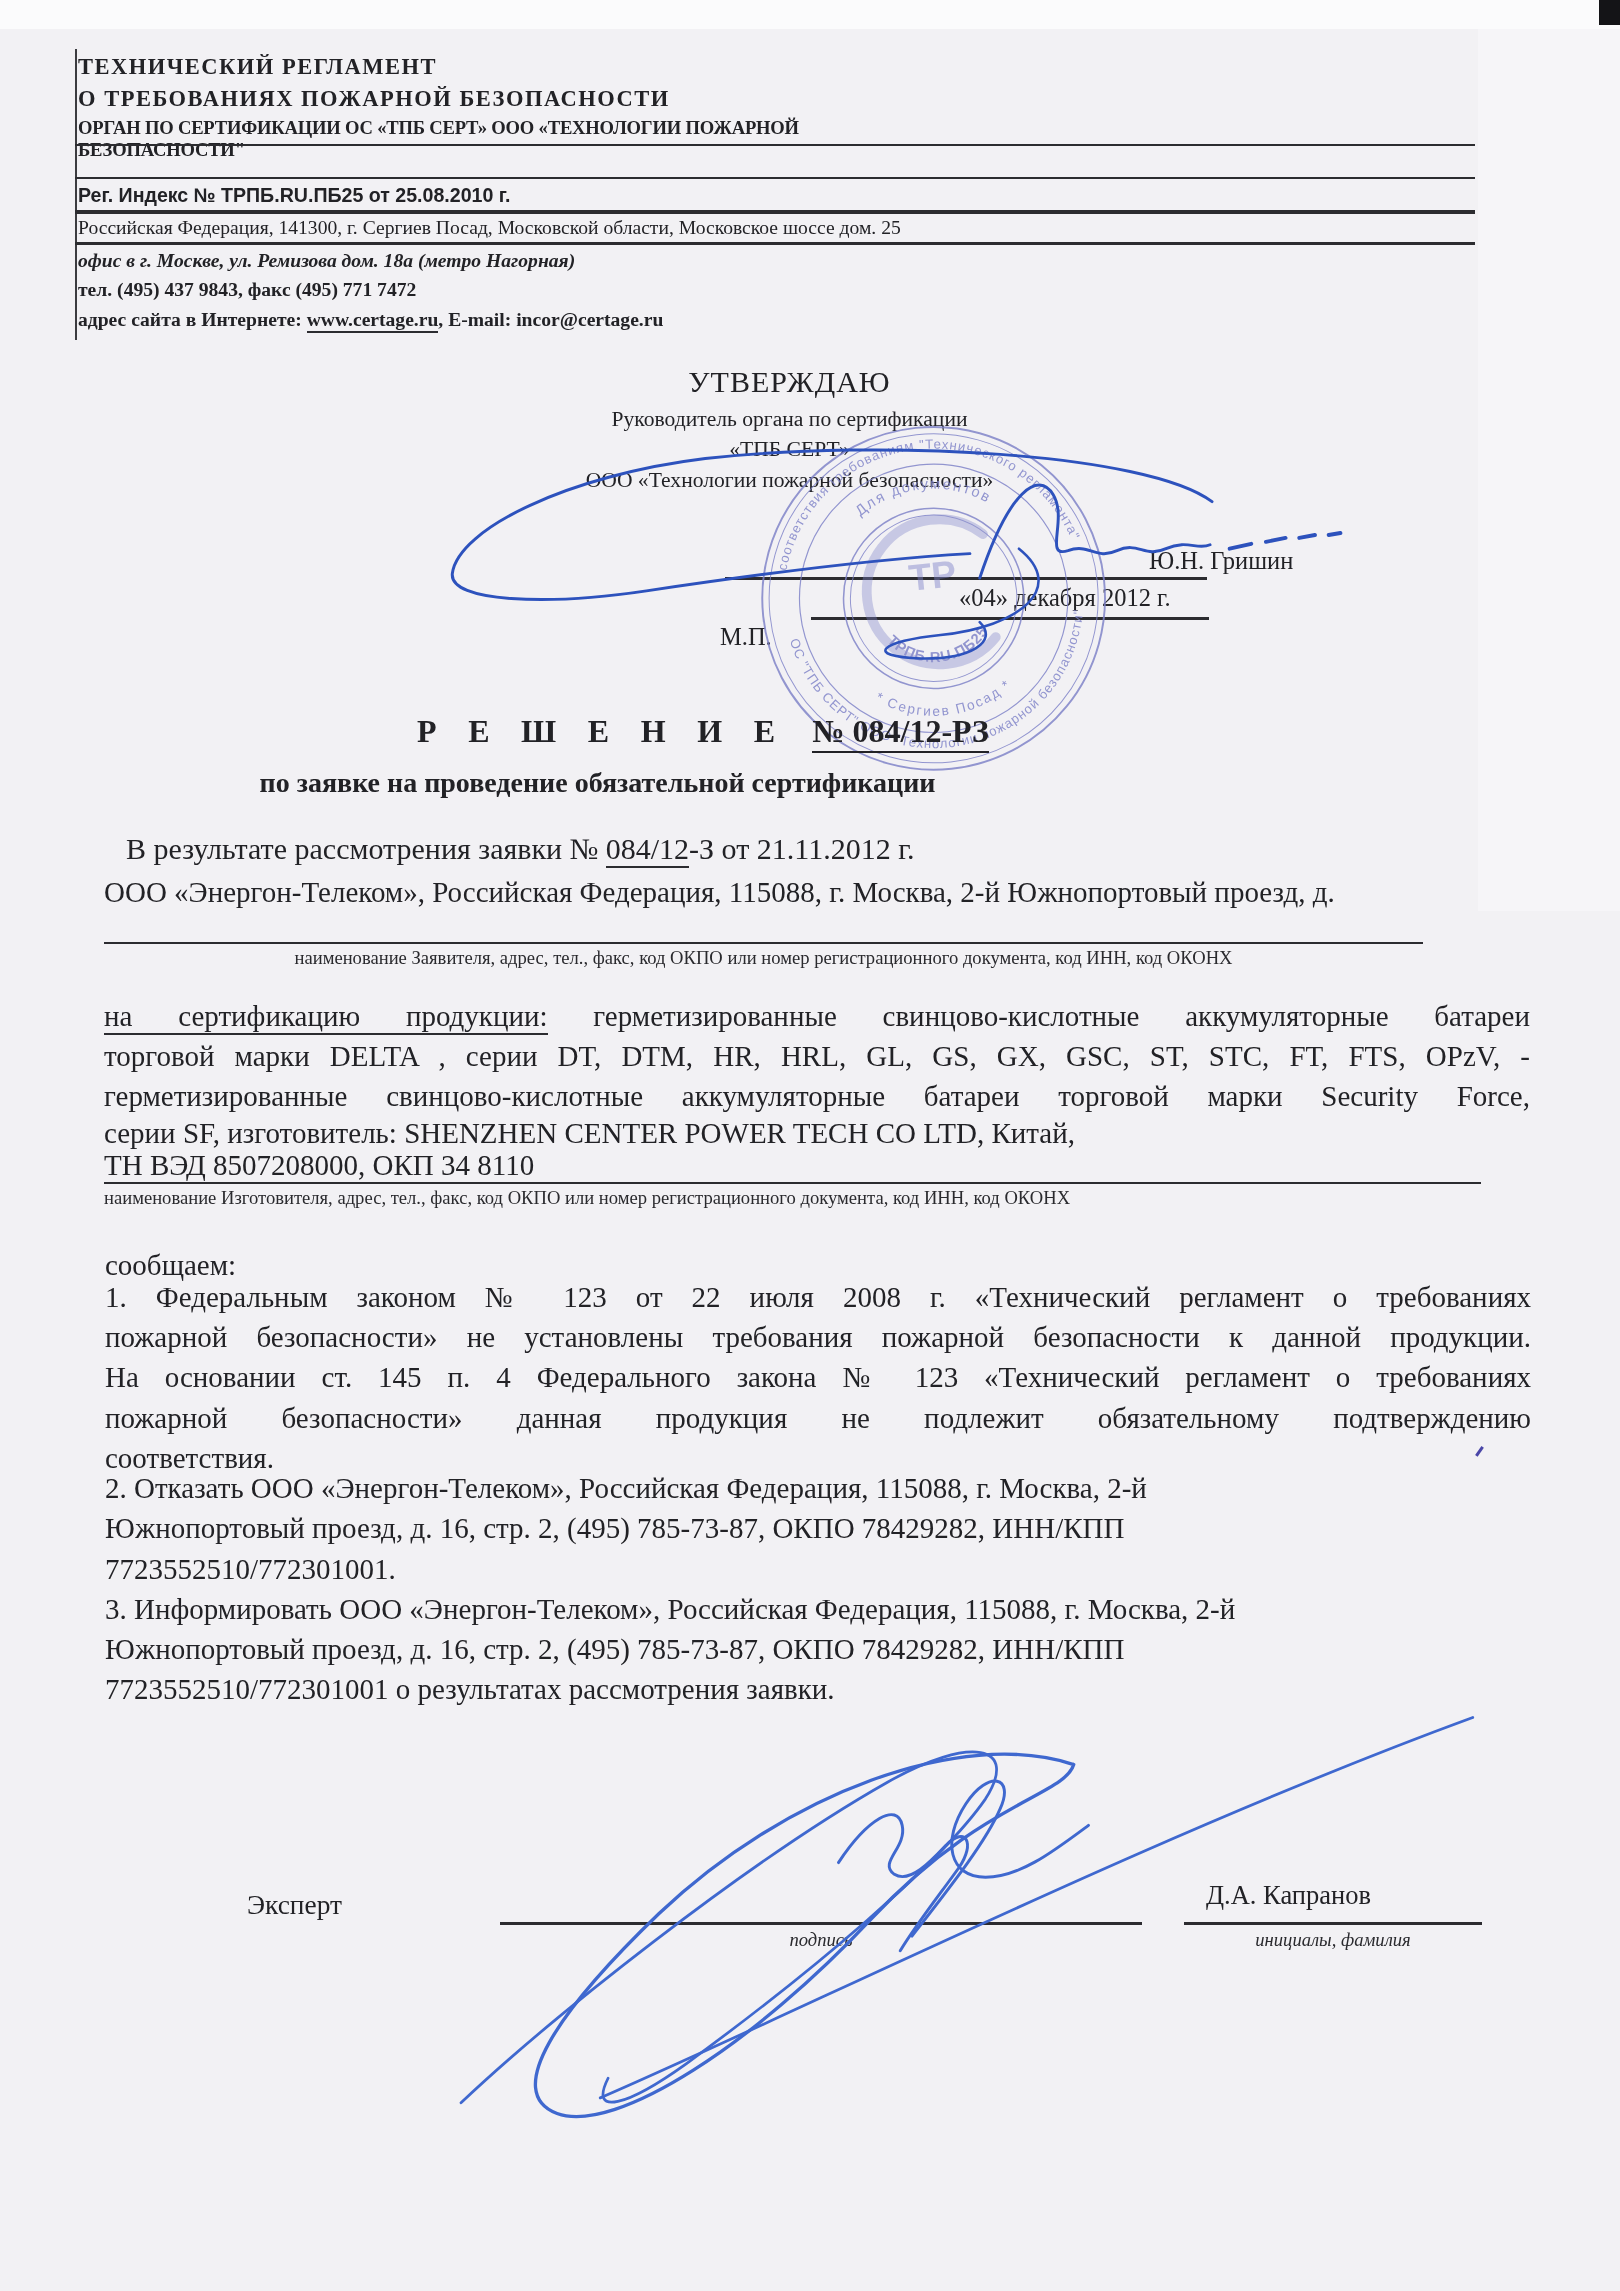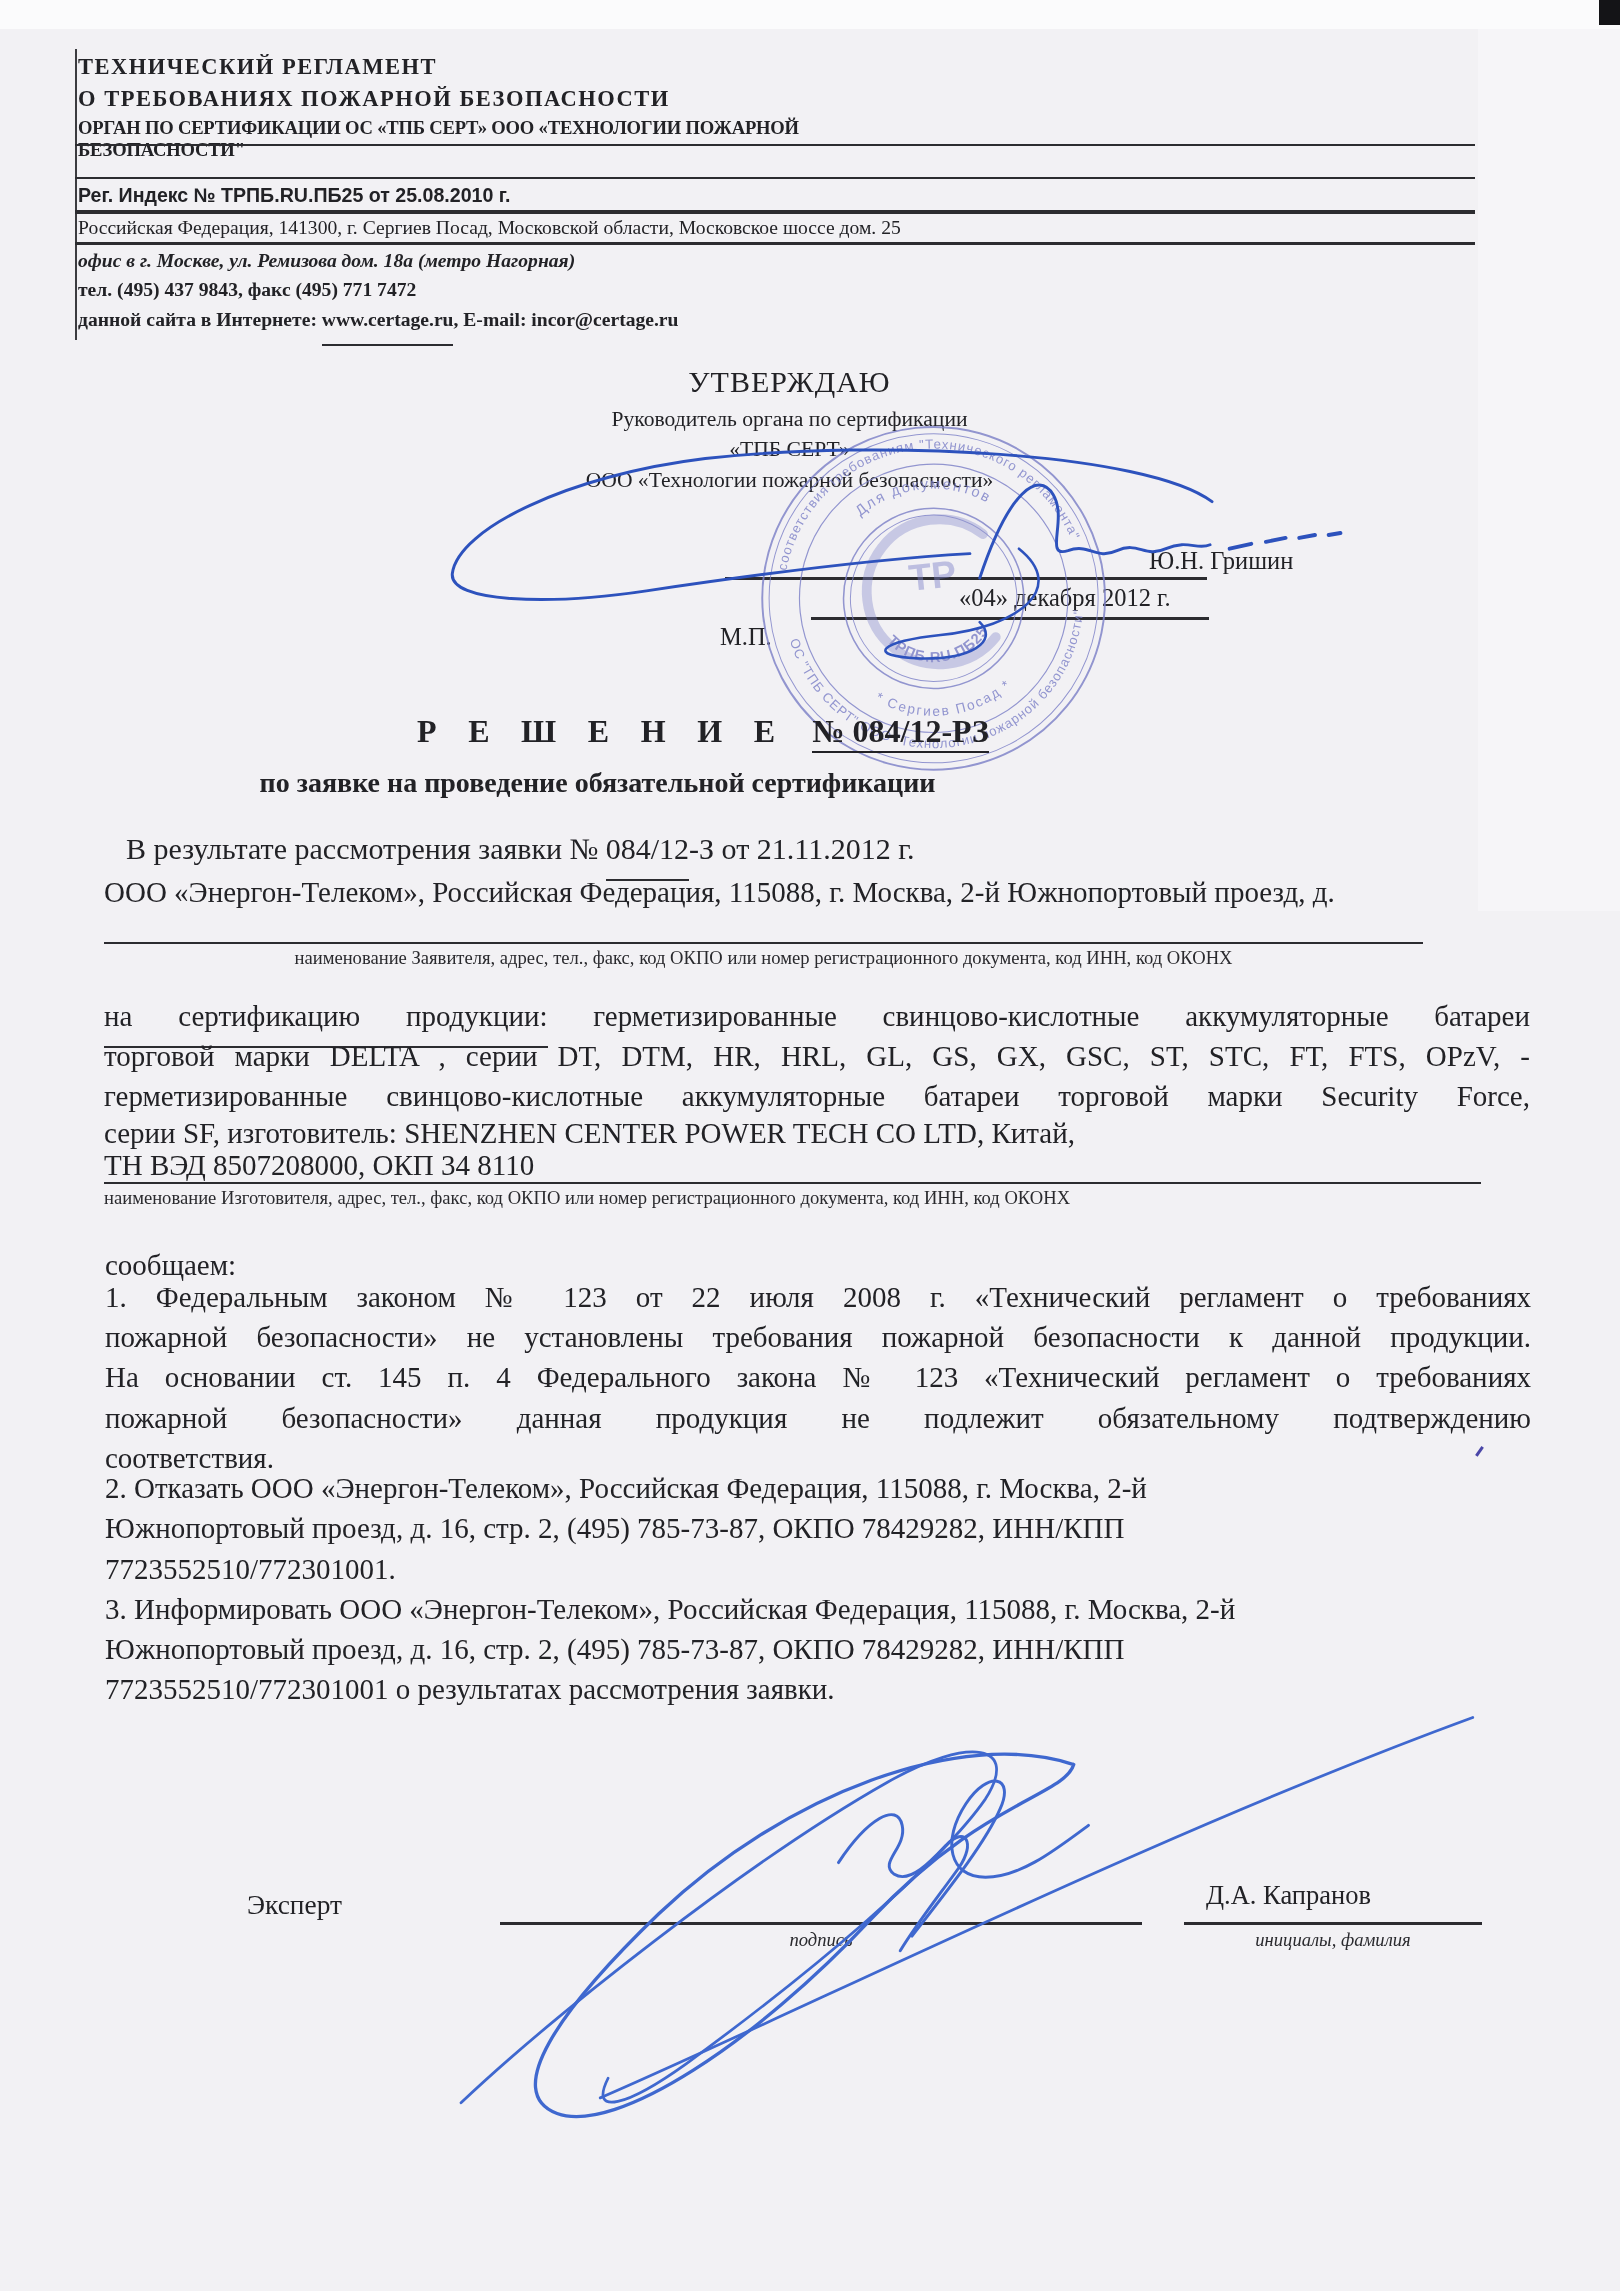--- a/index.html
+++ b/index.html
@@ -15,21 +15,21 @@
   .corner-mark{left:1599px;top:0;width:21.6px;height:24.5px;background:#141417;}
   .vline{left:75px;top:49px;width:2px;height:291px;background:#3c3c40;}
   .rule{background:#2c2c30;}
   .lh-center{left:78px;width:863px;text-align:left;}
   .lh-title{font-weight:bold;font-size:22.5px;letter-spacing:1.5px;}
   .lh-org{font-weight:bold;font-size:18.6px;letter-spacing:-0.2px;}
   .lh-reg{font-family:"Liberation Sans","DejaVu Sans",sans-serif;font-weight:bold;font-size:19.6px;}
   .lh-addr{font-size:19.6px;}
   .lh-addr-i{font-size:19.6px;font-weight:bold;font-style:italic;}
   .lh-bold{font-size:19.6px;font-weight:bold;}
-  .u{border-bottom:2px solid #2c2c30;padding-bottom:14px;}
+  .u{border-bottom:2px solid #2c2c30;padding-bottom:1px;}
   .appr{left:559px;width:461px;text-align:center;}
   .appr-big{font-size:30px;letter-spacing:1px;}
   .appr-line{font-size:21.6px;}
   .sig-name{font-size:24.5px;}
   .title-word{font-weight:bold;font-size:32px;letter-spacing:11.8px;}
   .title-num{font-weight:bold;font-size:32px;margin-left:25.5px;border-bottom:2.9px solid #222226;padding-bottom:2px;}
   .subtitle{font-weight:bold;font-size:28px;text-align:center;}
   .b31{font-size:30px;}
   .b30{font-size:29px;line-height:37px;white-space:nowrap;}
   .jline{font-size:29px;line-height:37px;width:1426px;text-align:justify;text-align-last:justify;}
@@ -56,21 +56,21 @@
   <div class="abs lh-center lh-title" style="top:86px;">О ТРЕБОВАНИЯХ ПОЖАРНОЙ БЕЗОПАСНОСТИ</div>
   <div class="abs lh-center lh-org" style="top:117px;">ОРГАН ПО СЕРТИФИКАЦИИ ОС «ТПБ СЕРТ»  ООО «ТЕХНОЛОГИИ ПОЖАРНОЙ БЕЗОПАСНОСТИ"</div>
   <div class="abs rule" style="left:75px;top:144px;width:1400px;height:2px;"></div>
   <div class="abs rule" style="left:75px;top:177px;width:1400px;height:2px;"></div>
   <div class="abs lh-center lh-reg" style="top:184px;">Рег. Индекс № ТРПБ.RU.ПБ25 от 25.08.2010 г.</div>
   <div class="abs rule" style="left:75px;top:210px;width:1400px;height:3.9px;"></div>
   <div class="abs lh-center lh-addr" style="top:217px;">Российская Федерация, 141300, г. Сергиев Посад, Московской области,  Московское шоссе дом. 25</div>
   <div class="abs rule" style="left:75px;top:242px;width:1400px;height:2.9px;"></div>
   <div class="abs lh-center lh-addr-i" style="top:250px;">офис в г. Москве, ул. Ремизова дом. 18а (метро Нагорная)</div>
   <div class="abs lh-center lh-bold" style="top:279px;">тел. (495) 437 9843, факс (495) 771 7472</div>
-  <div class="abs lh-center lh-bold" style="top:309px;"><span>данной сайта в Интернете: </span><span class="u">www.certage.ru</span><span>, E-mail: incor@certage.ru</span></div>
+  <div class="abs lh-center lh-bold" style="top:309px;"><span>адрес сайта в Интернете: </span><span class="u">www.certage.ru</span><span>, E-mail: incor@certage.ru</span></div>
 
   <div class="abs appr appr-big" style="top:365px;">УТВЕРЖДАЮ</div>
   <div class="abs appr appr-line" style="top:407px;">Руководитель органа по сертификации</div>
   <div class="abs appr appr-line" style="top:437px;">«ТПБ СЕРТ»</div>
   <div class="abs appr appr-line" style="top:468px;">ООО «Технологии пожарной безопасности»</div>
   <div class="abs rule" style="left:725px;top:577px;width:482px;height:2.9px;"></div>
   <div class="abs sig-name" style="left:1149px;top:547px;text-align:right;">Ю.Н. Гришин</div>
   <div class="abs sig-name" style="left:959px;top:584px;">«04» декабря 2012 г.</div>
   <div class="abs rule" style="left:811px;top:617px;width:398px;height:2.9px;"></div>
   <div class="abs sig-name" style="left:720px;top:623px;">М.П.</div>

